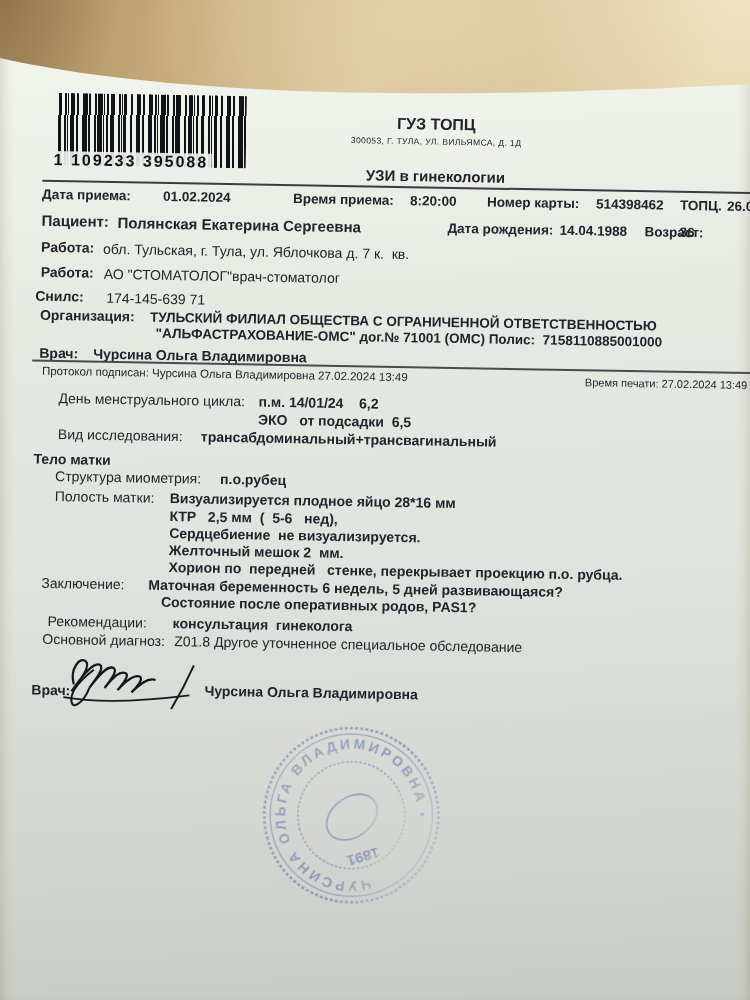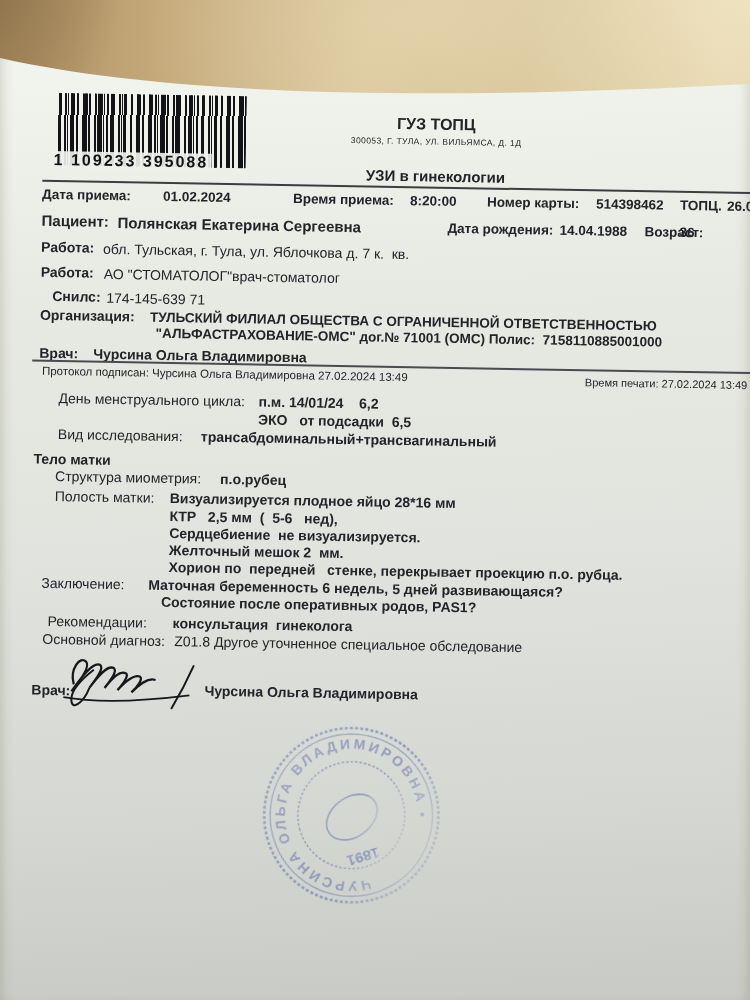--- a/index.html
+++ b/index.html
@@ -64,21 +64,21 @@
   <span class="t b" style="left:560px;top:213px">14.04.1988</span>
   <span class="t b" style="left:645px;top:213px">Возраст:</span>
   <span class="t b" style="left:680px;top:213px">36</span>
 
   <span class="t b md" style="left:42px;top:238px">Работа:</span>
   <span class="t md" style="left:104px;top:239px">обл. Тульская, г. Тула, ул. Яблочкова д. 7 к.  кв.</span>
 
   <span class="t b md" style="left:42px;top:263px">Работа:</span>
   <span class="t md" style="left:105px;top:264px">АО "СТОМАТОЛОГ"врач-стоматолог</span>
 
-  <span class="t b md" style="left:54px;top:287px">Снилс:</span>
+  <span class="t b md" style="left:37px;top:287px">Снилс:</span>
   <span class="t md" style="left:108px;top:288px">174-145-639 71</span>
 
   <span class="t b md" style="left:42px;top:306px">Организация:</span>
   <span class="t b" style="left:152px;top:307px">ТУЛЬСКИЙ ФИЛИАЛ ОБЩЕСТВА С ОГРАНИЧЕННОЙ ОТВЕТСТВЕННОСТЬЮ</span>
   <span class="t b" style="left:158px;top:323px">"АЛЬФАСТРАХОВАНИЕ-ОМС" дог.№ 71001 (ОМС) Полис:  7158110885001000</span>
 
   <span class="t b md" style="left:42px;top:344px">Врач:</span>
   <span class="t b md" style="left:96px;top:344px">Чурсина Ольга Владимировна</span>
 
   <div class="hr" style="top:359px;left:35px;right:-30px;height:1.5px;background:#4a4a50"></div>

